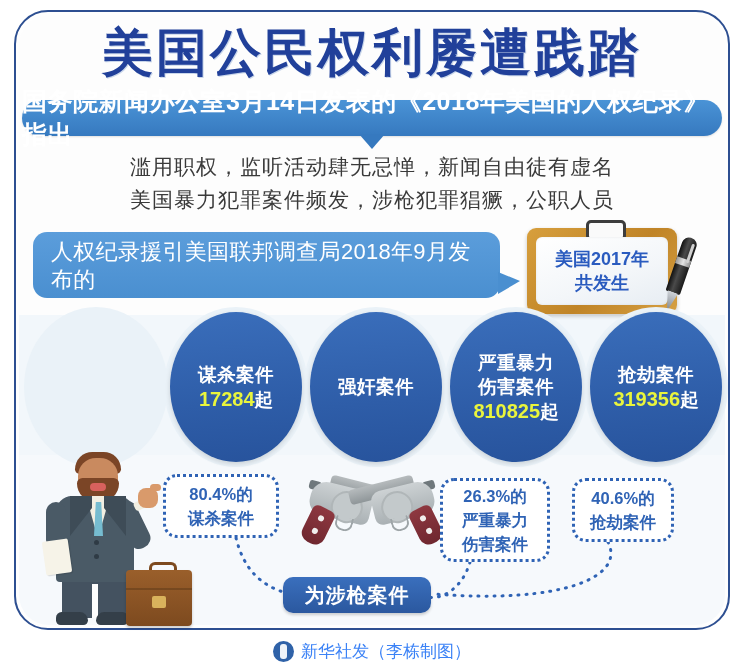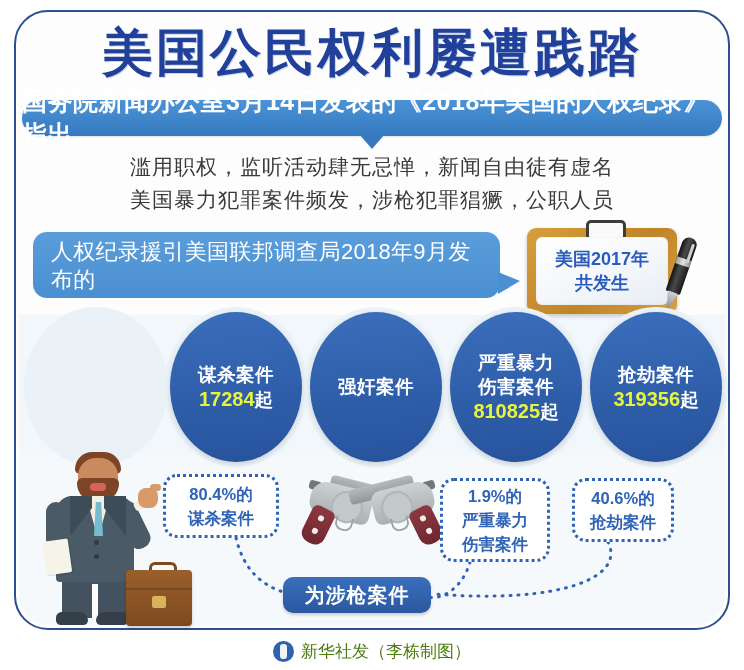--- a/index.html
+++ b/index.html
@@ -180,21 +180,21 @@
     box-shadow:0 2px 3px rgba(0,0,0,.18);
   }
 
   
   .links{position:absolute;left:0;top:0;width:744px;height:670px;pointer-events:none;}
 
   
   .footer{
     position:absolute;left:0;top:636px;width:744px;height:30px;
     display:flex;align-items:center;justify-content:center;gap:7px;
-    color:#4d7c0f;font-size:17px;
+    color:#3b82f6;font-size:17px;
   }
   .xh-logo{width:21px;height:21px;border-radius:50%;background:#2f62a8;position:relative;flex:none;}
   .xh-logo:after{content:"";position:absolute;left:7px;top:3px;width:7px;height:15px;border-radius:3px;background:#eef3f9;}
 </style>
 </head>
 <body>
 
 <div class="stage">
 
   <div class="frame"></div>
@@ -319,21 +319,21 @@
         <div class="g-stud" style="left:9px;top:22px"></div>
       </div>
     </div>
   </div>
 
   <div class="callout c1">
     <div>80.4%的</div>
     <div>谋杀案件</div>
   </div>
   <div class="callout c2">
-    <div>1.9%的</div>
+    <div>26.3%的</div>
     <div>严重暴力</div>
     <div>伤害案件</div>
   </div>
   <div class="callout c3">
     <div>40.6%的</div>
     <div>抢劫案件</div>
   </div>
 
   <div class="pill">为涉枪案件</div>
 

